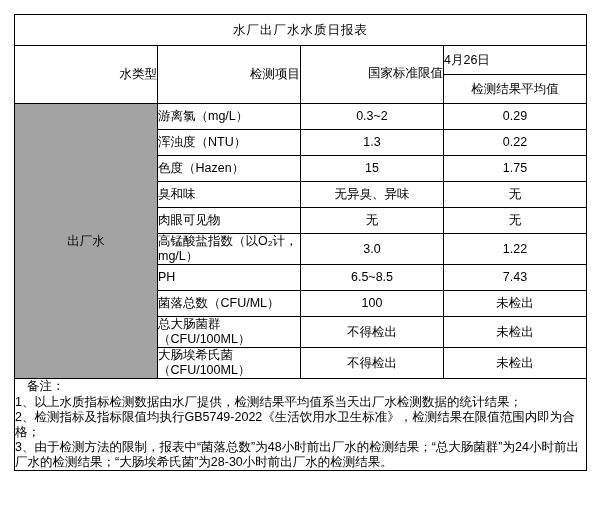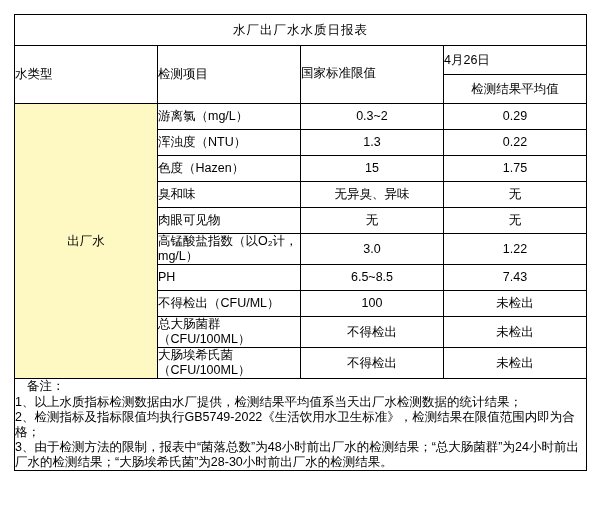--- a/index.html
+++ b/index.html
@@ -45,36 +45,36 @@
     text-align: center;
     height: 25px;
   }
   .hdr-type { width: 92px; }
   .hdr-item { width: 220px; }
   .hdr-std  { width: 130px; font-family: Liberation Mono, monospace; }
   .hdr-res  { width: 129px; }
 
   .hdr-tall {
     height: 56px;
-    text-align: left;
+    text-align: right;
     font-size: 13px;
   }
   .date-cell {
     text-align: left;
     height: 28px;
     font-size: 15px;
     font-weight: bold;
   }
   .date-sub {
     text-align: center;
     height: 28px;
     font-size: 12.5px;
   }
   .type-cell {
-    background: #fef9c3;
+    background: #a3a3a3;
     text-align: center;
     font-size: 13.5px;
   }
   .row-item {
     height: 25px;
     padding-left: 8px;
     text-align: left;
     font-size: 12.5px;
   }
   .row-val {
@@ -144,21 +144,21 @@
         <td class="row-item">高锰酸盐指数（以O₂计，mg/L）</td>
         <td class="row-val">3.0</td>
         <td class="row-val">1.22</td>
       </tr>
       <tr>
         <td class="row-item">PH</td>
         <td class="row-val">6.5~8.5</td>
         <td class="row-val">7.43</td>
       </tr>
       <tr>
-        <td class="row-item">不得检出（CFU/ML）</td>
+        <td class="row-item">菌落总数（CFU/ML）</td>
         <td class="row-val">100</td>
         <td class="row-val">未检出</td>
       </tr>
       <tr>
         <td class="row-item">总大肠菌群（CFU/100ML）</td>
         <td class="row-val">不得检出</td>
         <td class="row-val">未检出</td>
       </tr>
       <tr>
         <td class="row-item">大肠埃希氏菌（CFU/100ML）</td>

